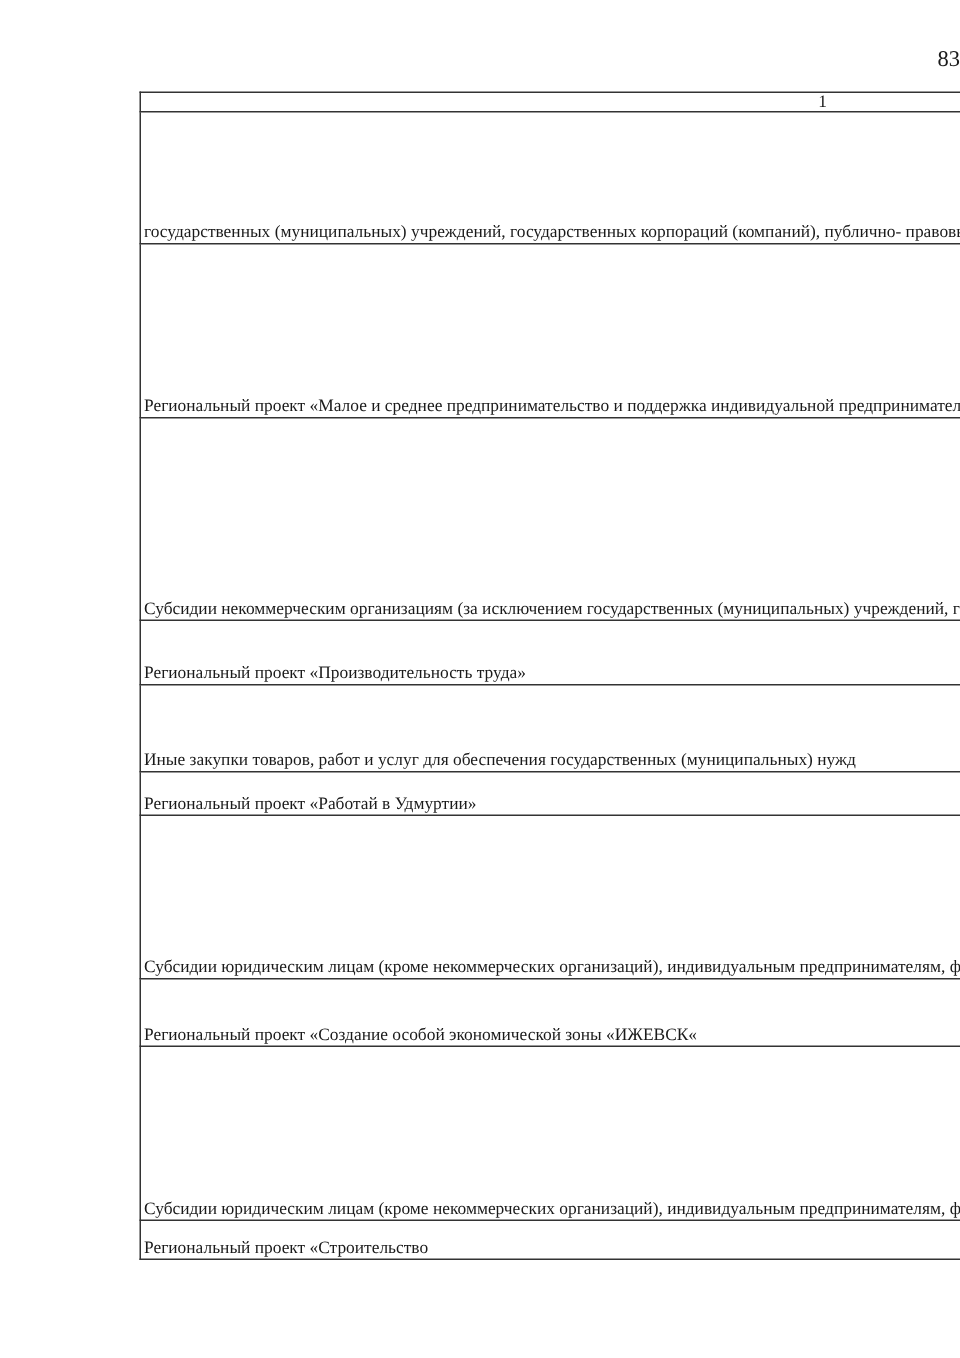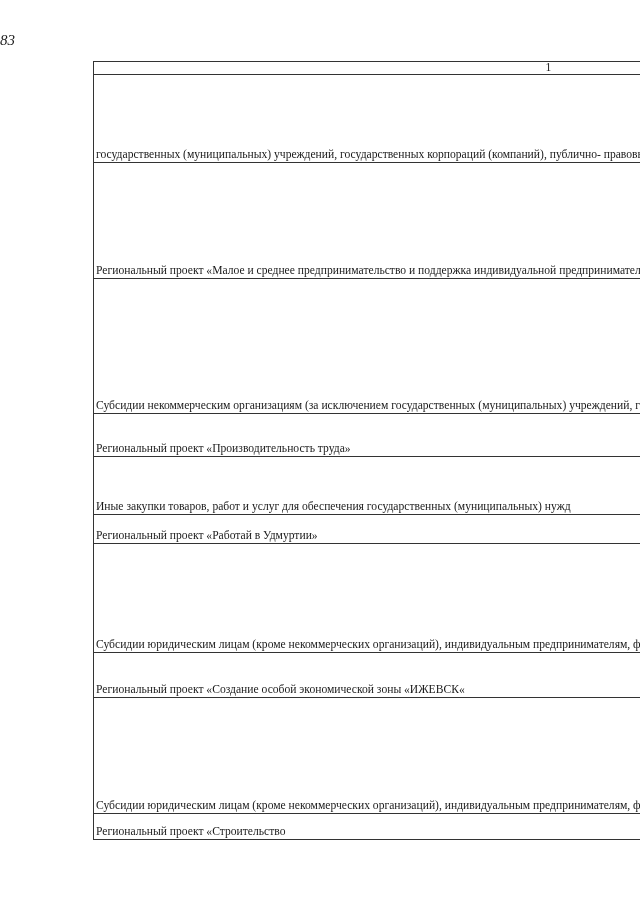--- a/index.html
+++ b/index.html
@@ -1,19 +1,19 @@
 <!DOCTYPE html>
 <html><head>
 <meta charset="utf-8">
 <style>
   html, body { margin: 0; padding: 0; background: #ffffff; }
   body { width: 640px; height: 905px; position: relative; overflow: hidden;
          font-family: "Liberation Serif", "DejaVu Serif", serif; color: #1a1a1a; }
-  .page-number { position: absolute; top: 32px; left: 0; width: 640px; text-align: left;
-                 font-size: 15px; font-style: italic; }
+  .page-number { position: absolute; top: 32px; left: 0; width: 640px; text-align: right;
+                 font-size: 15px; }
   table.budget { position: absolute; top: 61px; left: 93px; border-collapse: collapse;
                  table-layout: fixed; font-size: 11.6px; line-height: 14.5px; }
   table.budget td, table.budget th { border: 1px solid #333; padding: 0 2px; vertical-align: bottom;
                  white-space: nowrap; overflow: hidden; }
   table.budget th { font-weight: normal; text-align: center; height: 12px; line-height: 12px; }
   td.name { white-space: pre-line; text-align: left; vertical-align: top; padding-left: 2px; }
 </style>
 </head>
 <body>
 

